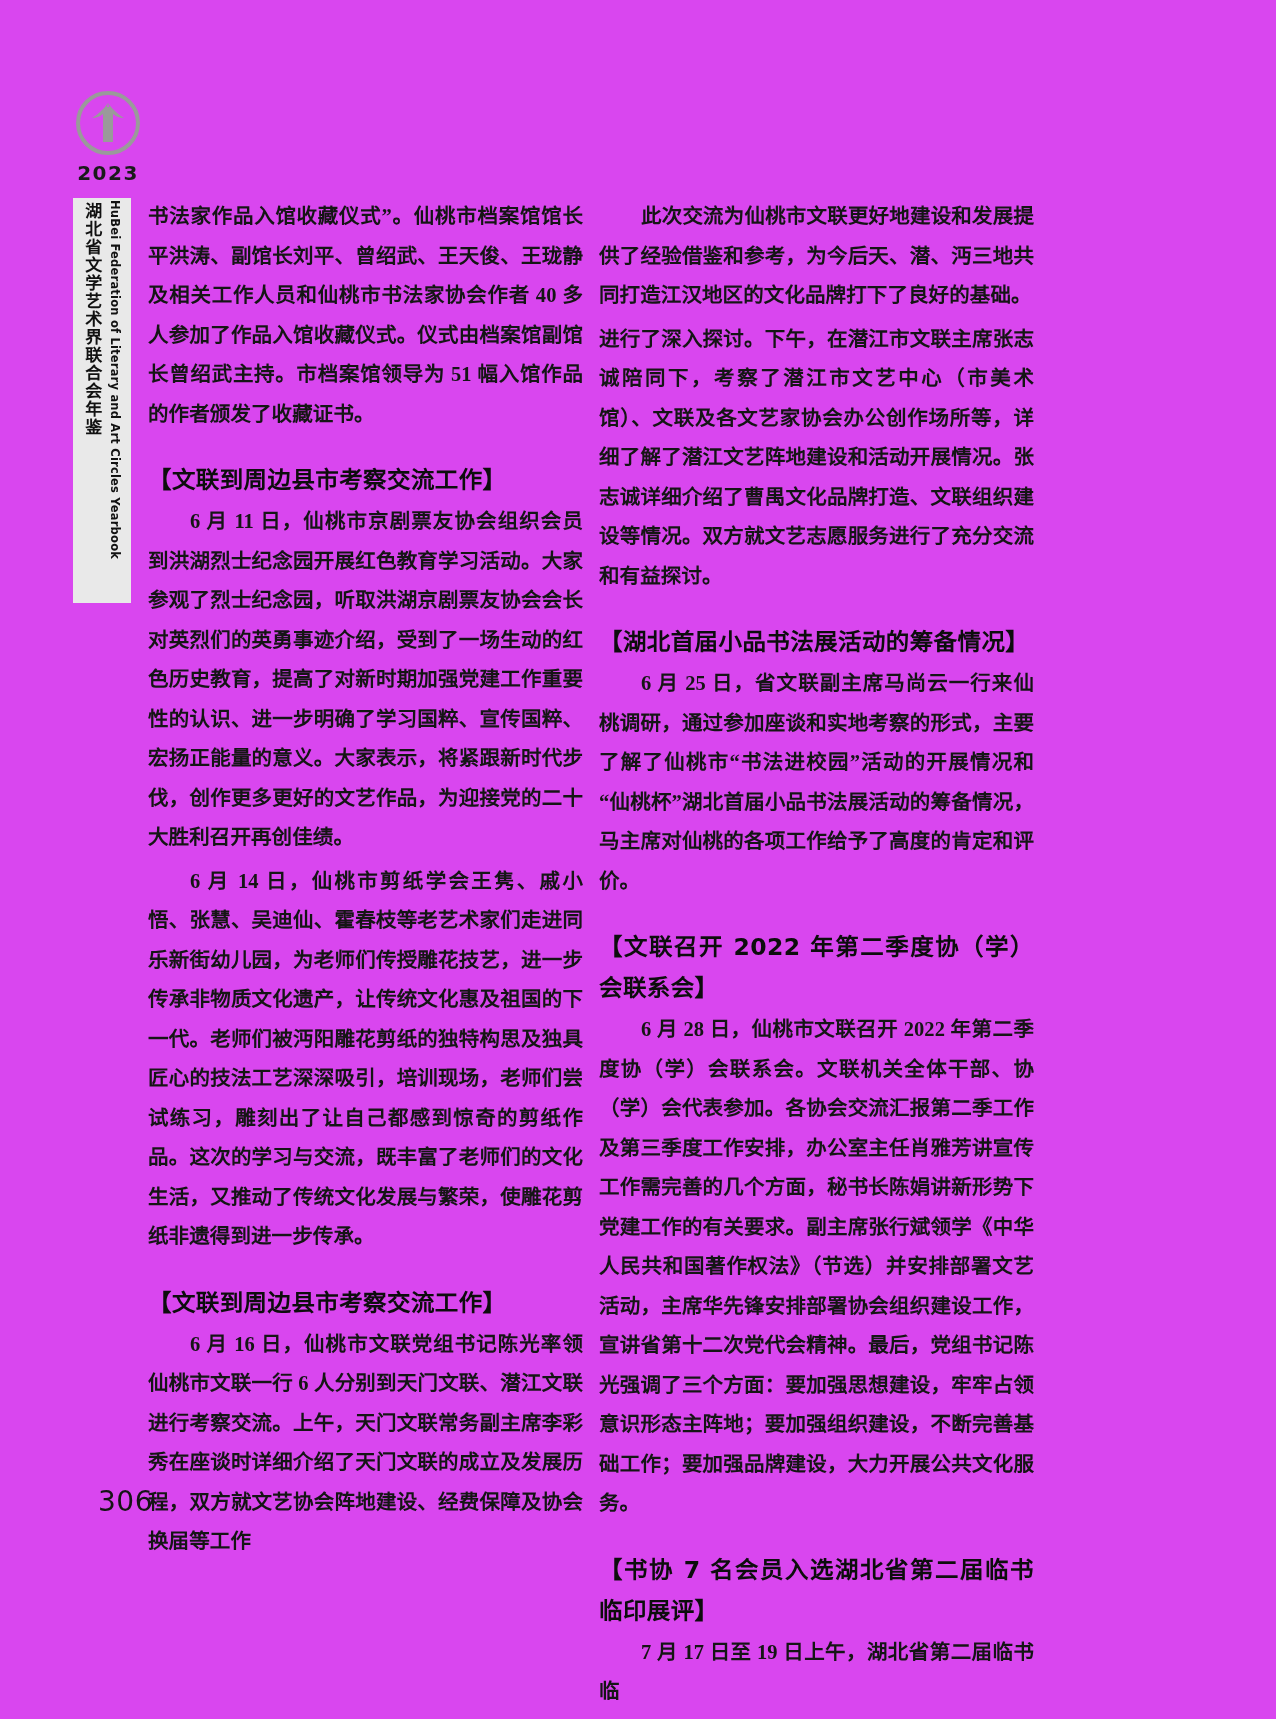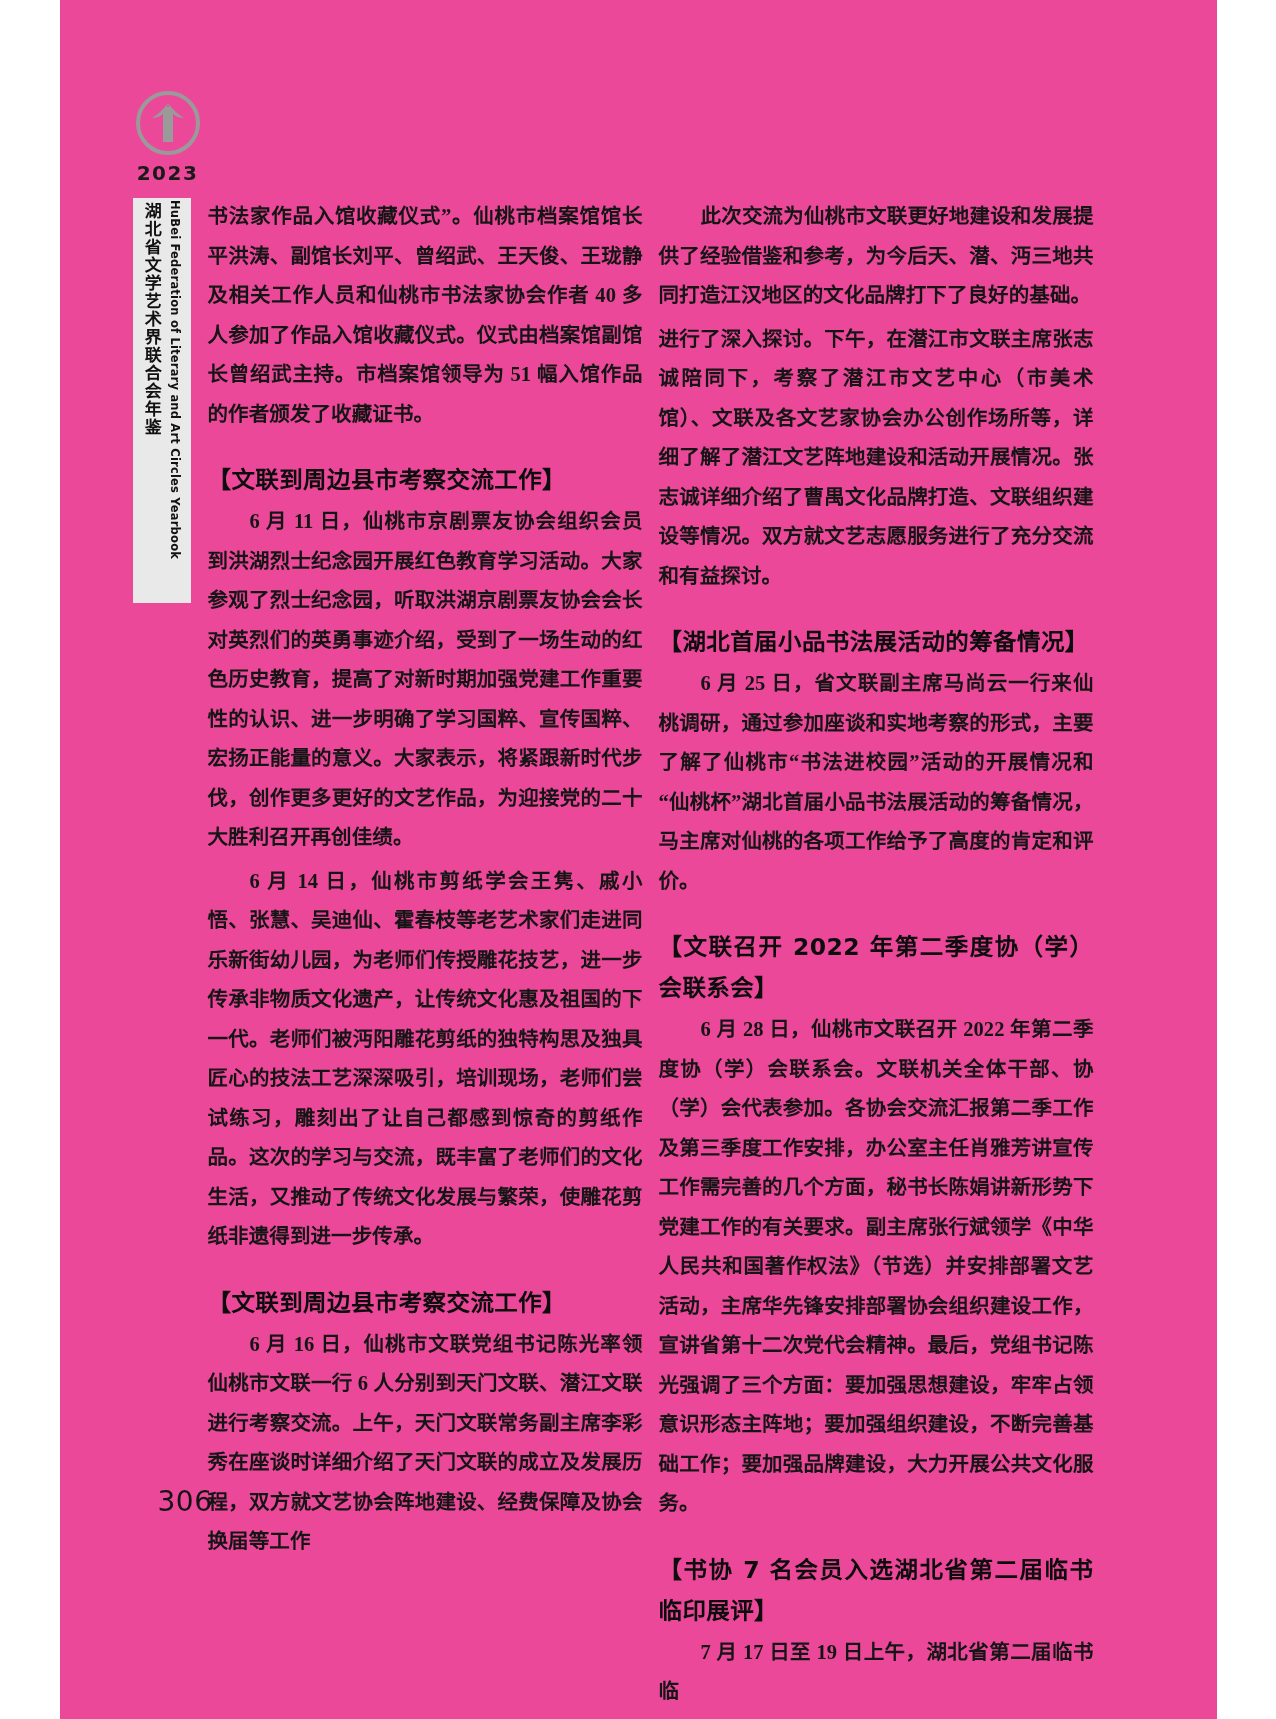--- a/index.html
+++ b/index.html
@@ -8,23 +8,23 @@
     padding: 0;
     background: #ffffff;
   }
   body {
     font-family: "Liberation Serif", "DejaVu Serif", serif;
     color: #1a1a1a;
   }
 
   #page {
     position: relative;
-    width: 1157px;
+    width: 1276px;
     height: 1719px;
-    background: #ec4899;
+    background: #d946ef;
     overflow: hidden;
     margin: 0 auto;
   }
 
   
   .margin-furniture {
     position: absolute;
     left: 62px;
     top: 90px;
     width: 92px;

